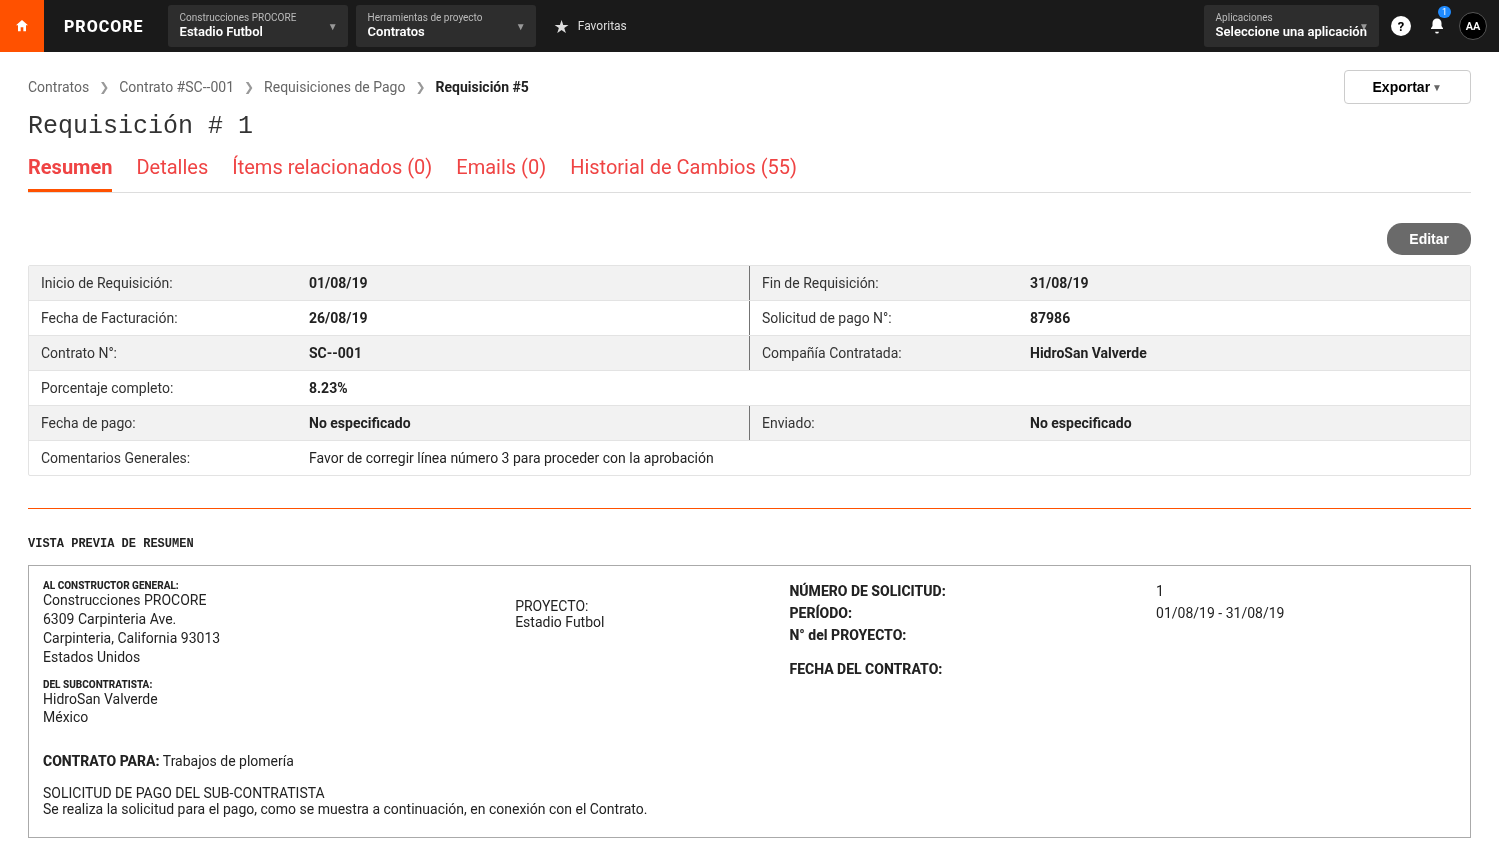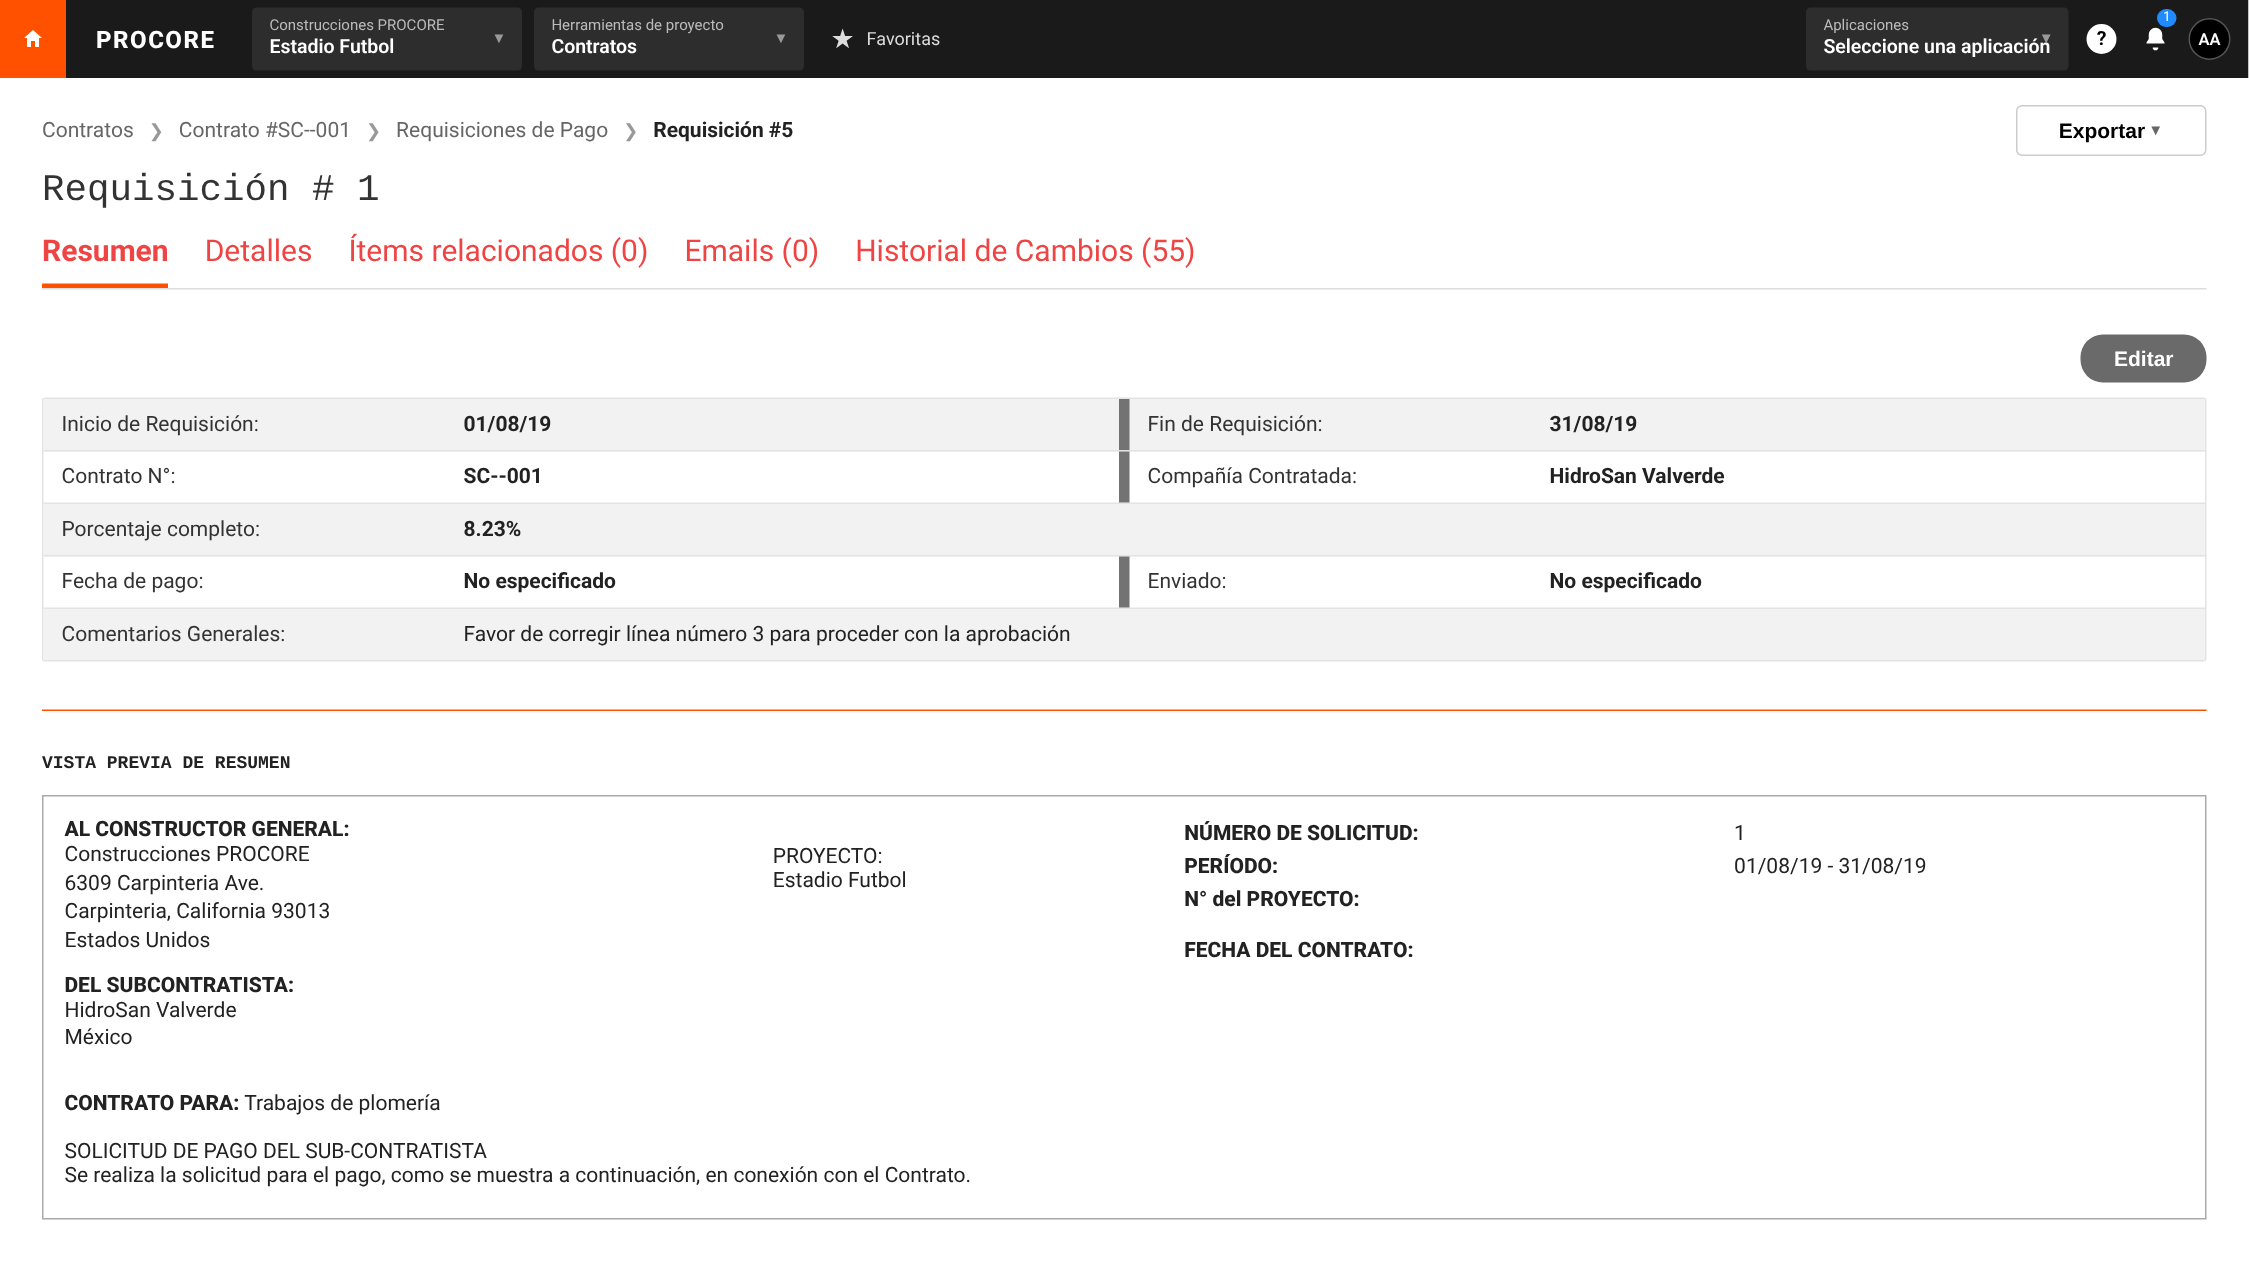--- a/index.html
+++ b/index.html
@@ -38,33 +38,33 @@
 .tab.active { font-weight: 700; border-bottom-color: #ff5100; }
 
 .actions-right { display: flex; justify-content: flex-end; margin-bottom: 10px; }
 .btn-edit { background: #6a6a6a; color: #fff; border: none; padding: 8px 22px; border-radius: 15px; font-weight: 700; font-size: 14px; cursor: pointer; }
 
 .summary-table { border: 1px solid #e3e3e3; border-radius: 2px; margin-bottom: 32px; }
 .summary-row { display: flex; border-bottom: 1px solid #e3e3e3; }
 .summary-row:last-child { border-bottom: none; }
 .summary-row:nth-child(odd) { background: #f2f2f2; }
 .summary-cell { flex: 1; display: flex; padding: 9px 12px; gap: 8px; }
-.summary-cell.split { border-right: 7px solid #737373; align-items: flex-end; }
+.summary-cell.split { border-right: 1px solid #737373; align-items: flex-end; }
 .summary-cell .lbl { width: 260px; flex-shrink: 0; color: #333; }
 .summary-cell .val { font-weight: 700; color: #222; }
 .summary-row.full .summary-cell .val { font-weight: 400; }
 
 hr.orange { border: none; border-top: 1px solid #ff5100; margin: 0 0 28px; }
 
 .preview-title { font-size: 12px; font-weight: 800; margin-bottom: 14px; color: #222; font-family: Liberation Mono, monospace; }
 .preview-box { border: 1px solid #aaa; padding: 14px 14px 20px; }
 .preview-grid { display: flex; gap: 20px; }
 .pv-col { flex: 1; }
 .pv-block { margin-bottom: 12px; }
-.pv-block .head { font-weight: 800; font-size: 14px; }
+.pv-block .head { font-weight: 800; font-size: 10px; }
 .pv-block .line { font-size: 14px; line-height: 1.35; }
 .pv-row { display: flex; padding: 3px 0; }
 .pv-row .k { flex: 0 0 55%; font-weight: 800; }
 .pv-row .v { flex: 1; }
 .contract-for { margin-top: 14px; font-size: 14px; }
 .contract-for .lead { font-weight: 800; }
 .footnote { margin-top: 16px; font-size: 14px; }
 .footnote .t1 { }
 .footnote .t2 { }
 </style>
@@ -147,20 +147,30 @@
           <span class="lbl">Inicio de Requisición:</span>
           <span class="val">01/08/19</span>
         </div>
       <div class="summary-cell">
           <span class="lbl">Fin de Requisición:</span>
           <span class="val">31/08/19</span>
         </div>
     </div>
     <div class="summary-row">
       <div class="summary-cell split">
+          <span class="lbl">Fecha de Facturación:</span>
+          <span class="val">26/08/19</span>
+        </div>
+      <div class="summary-cell">
+          <span class="lbl">Solicitud de pago N°:</span>
+          <span class="val">87986</span>
+        </div>
+    </div>
+    <div class="summary-row">
+      <div class="summary-cell split">
           <span class="lbl">Contrato N°:</span>
           <span class="val">SC--001</span>
         </div>
       <div class="summary-cell">
           <span class="lbl">Compañía Contratada:</span>
           <span class="val">HidroSan Valverde</span>
         </div>
     </div>
     <div class="summary-row">
       <div class="summary-cell">

